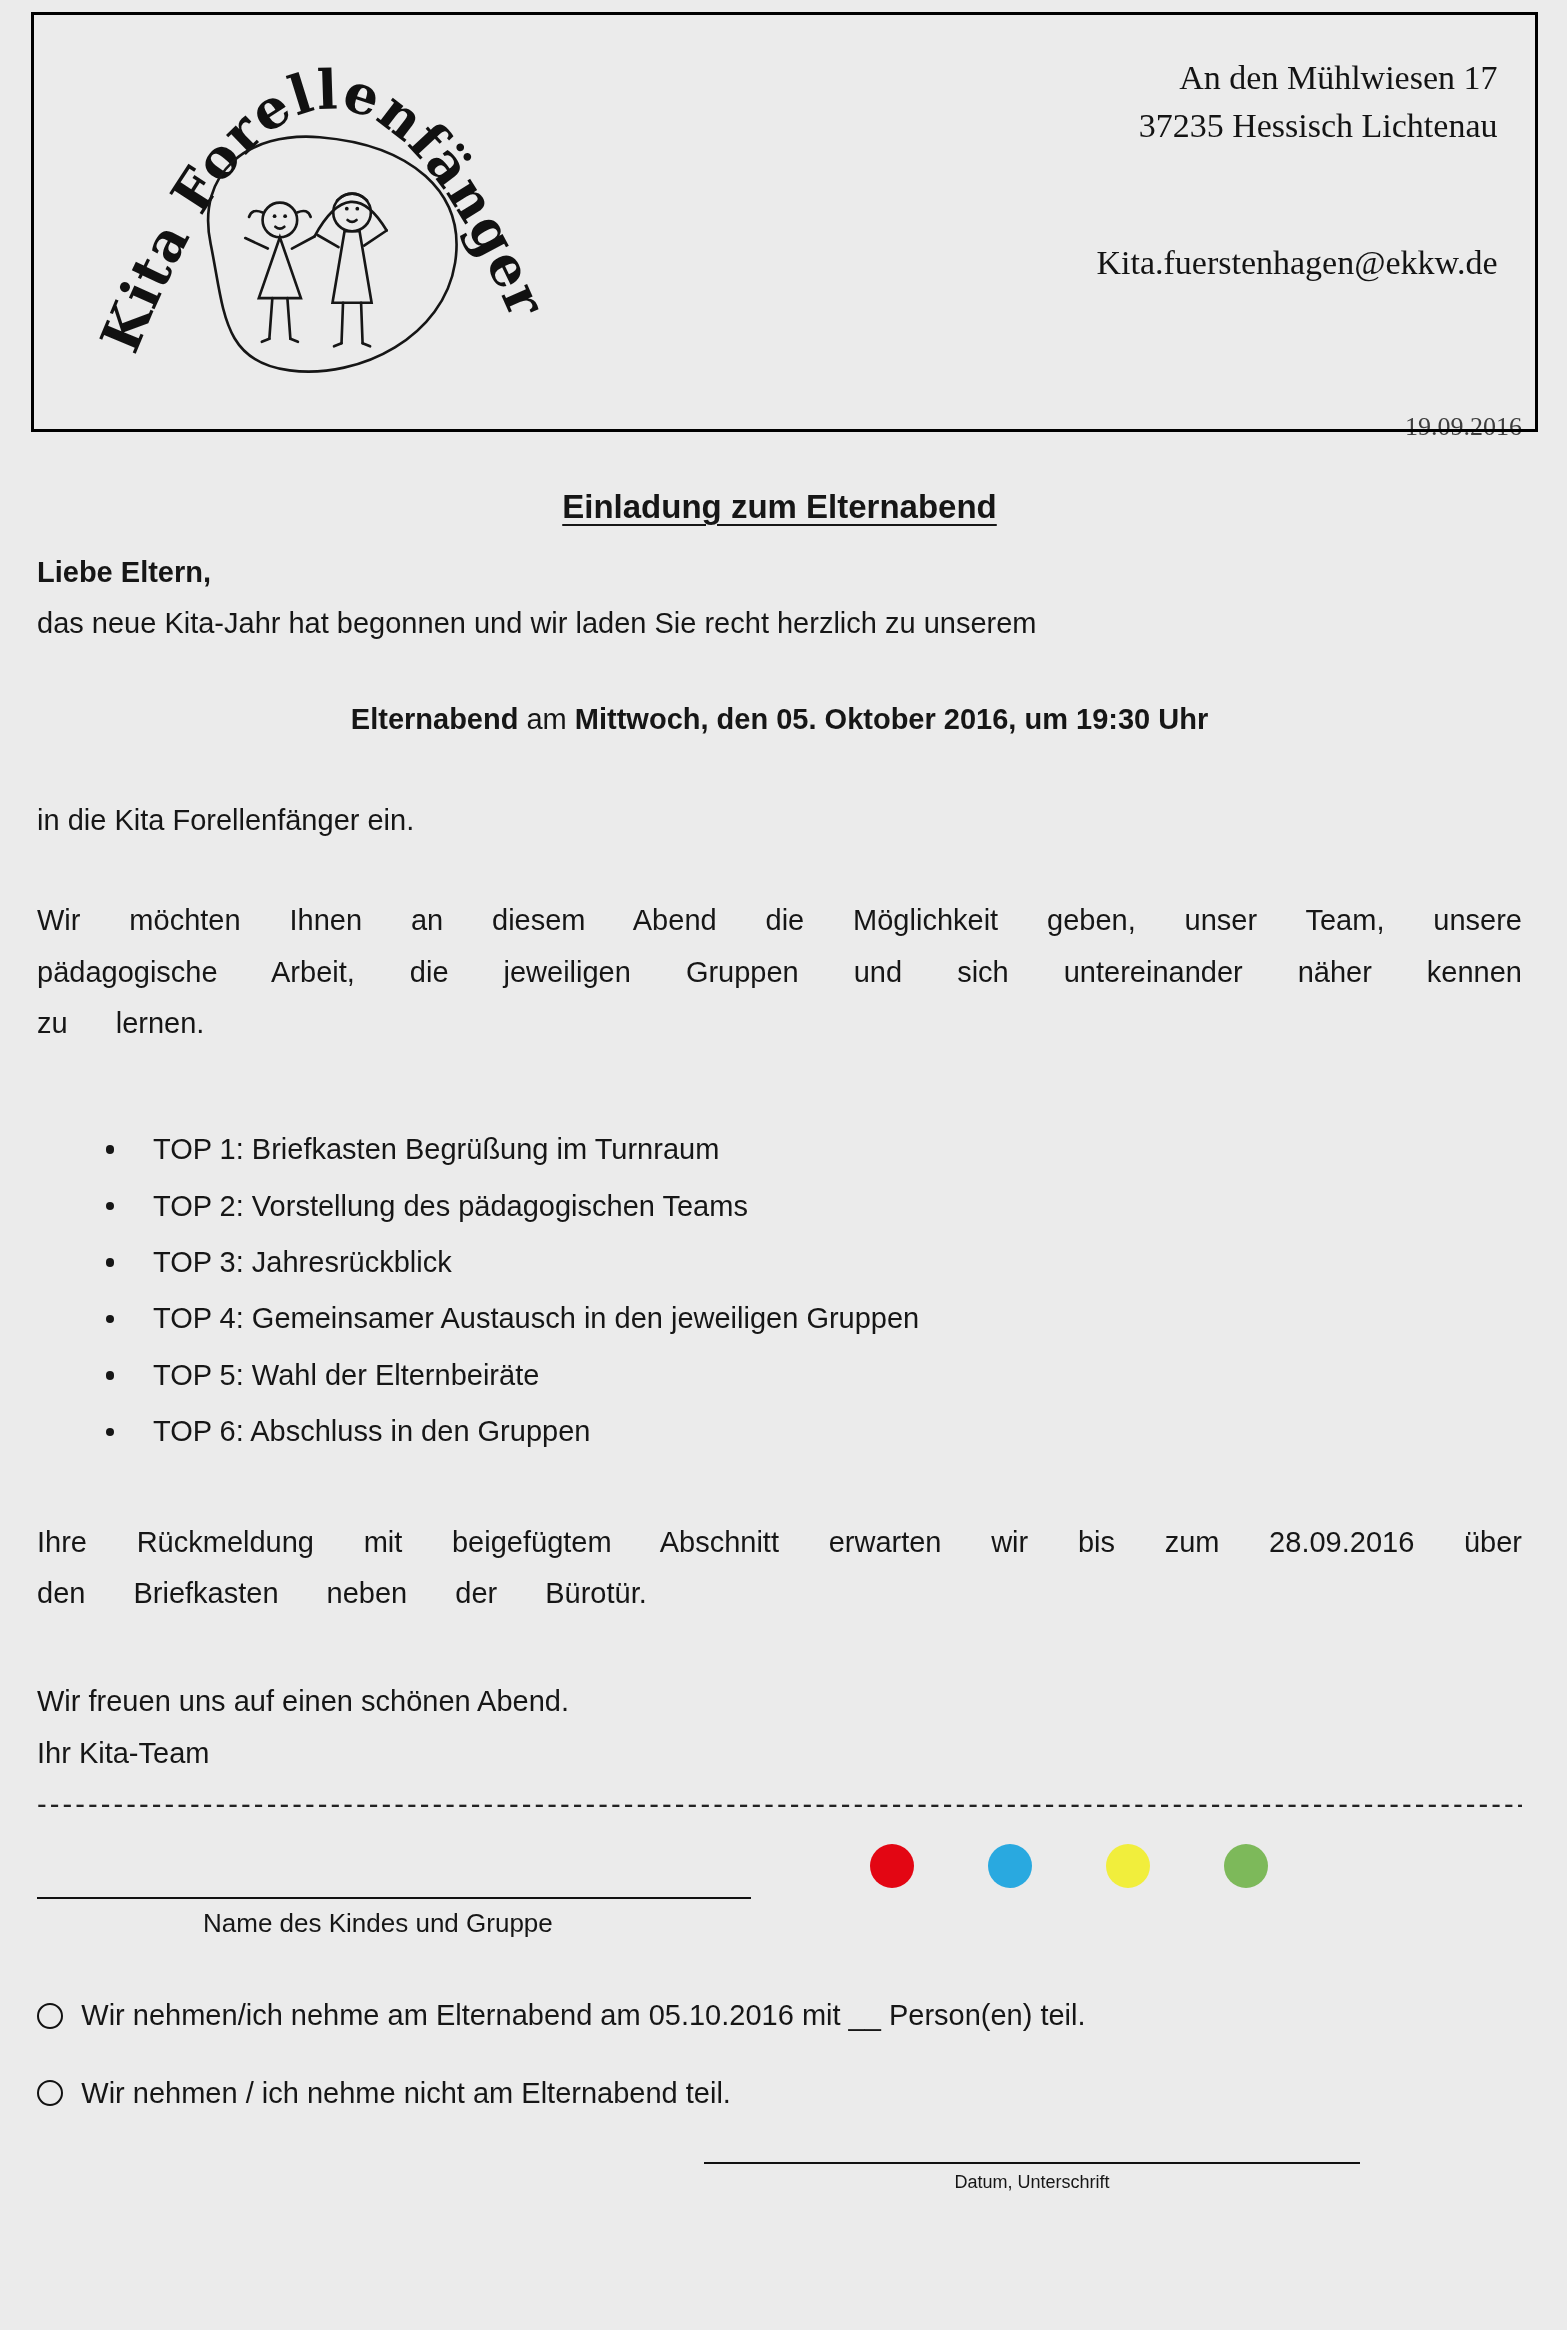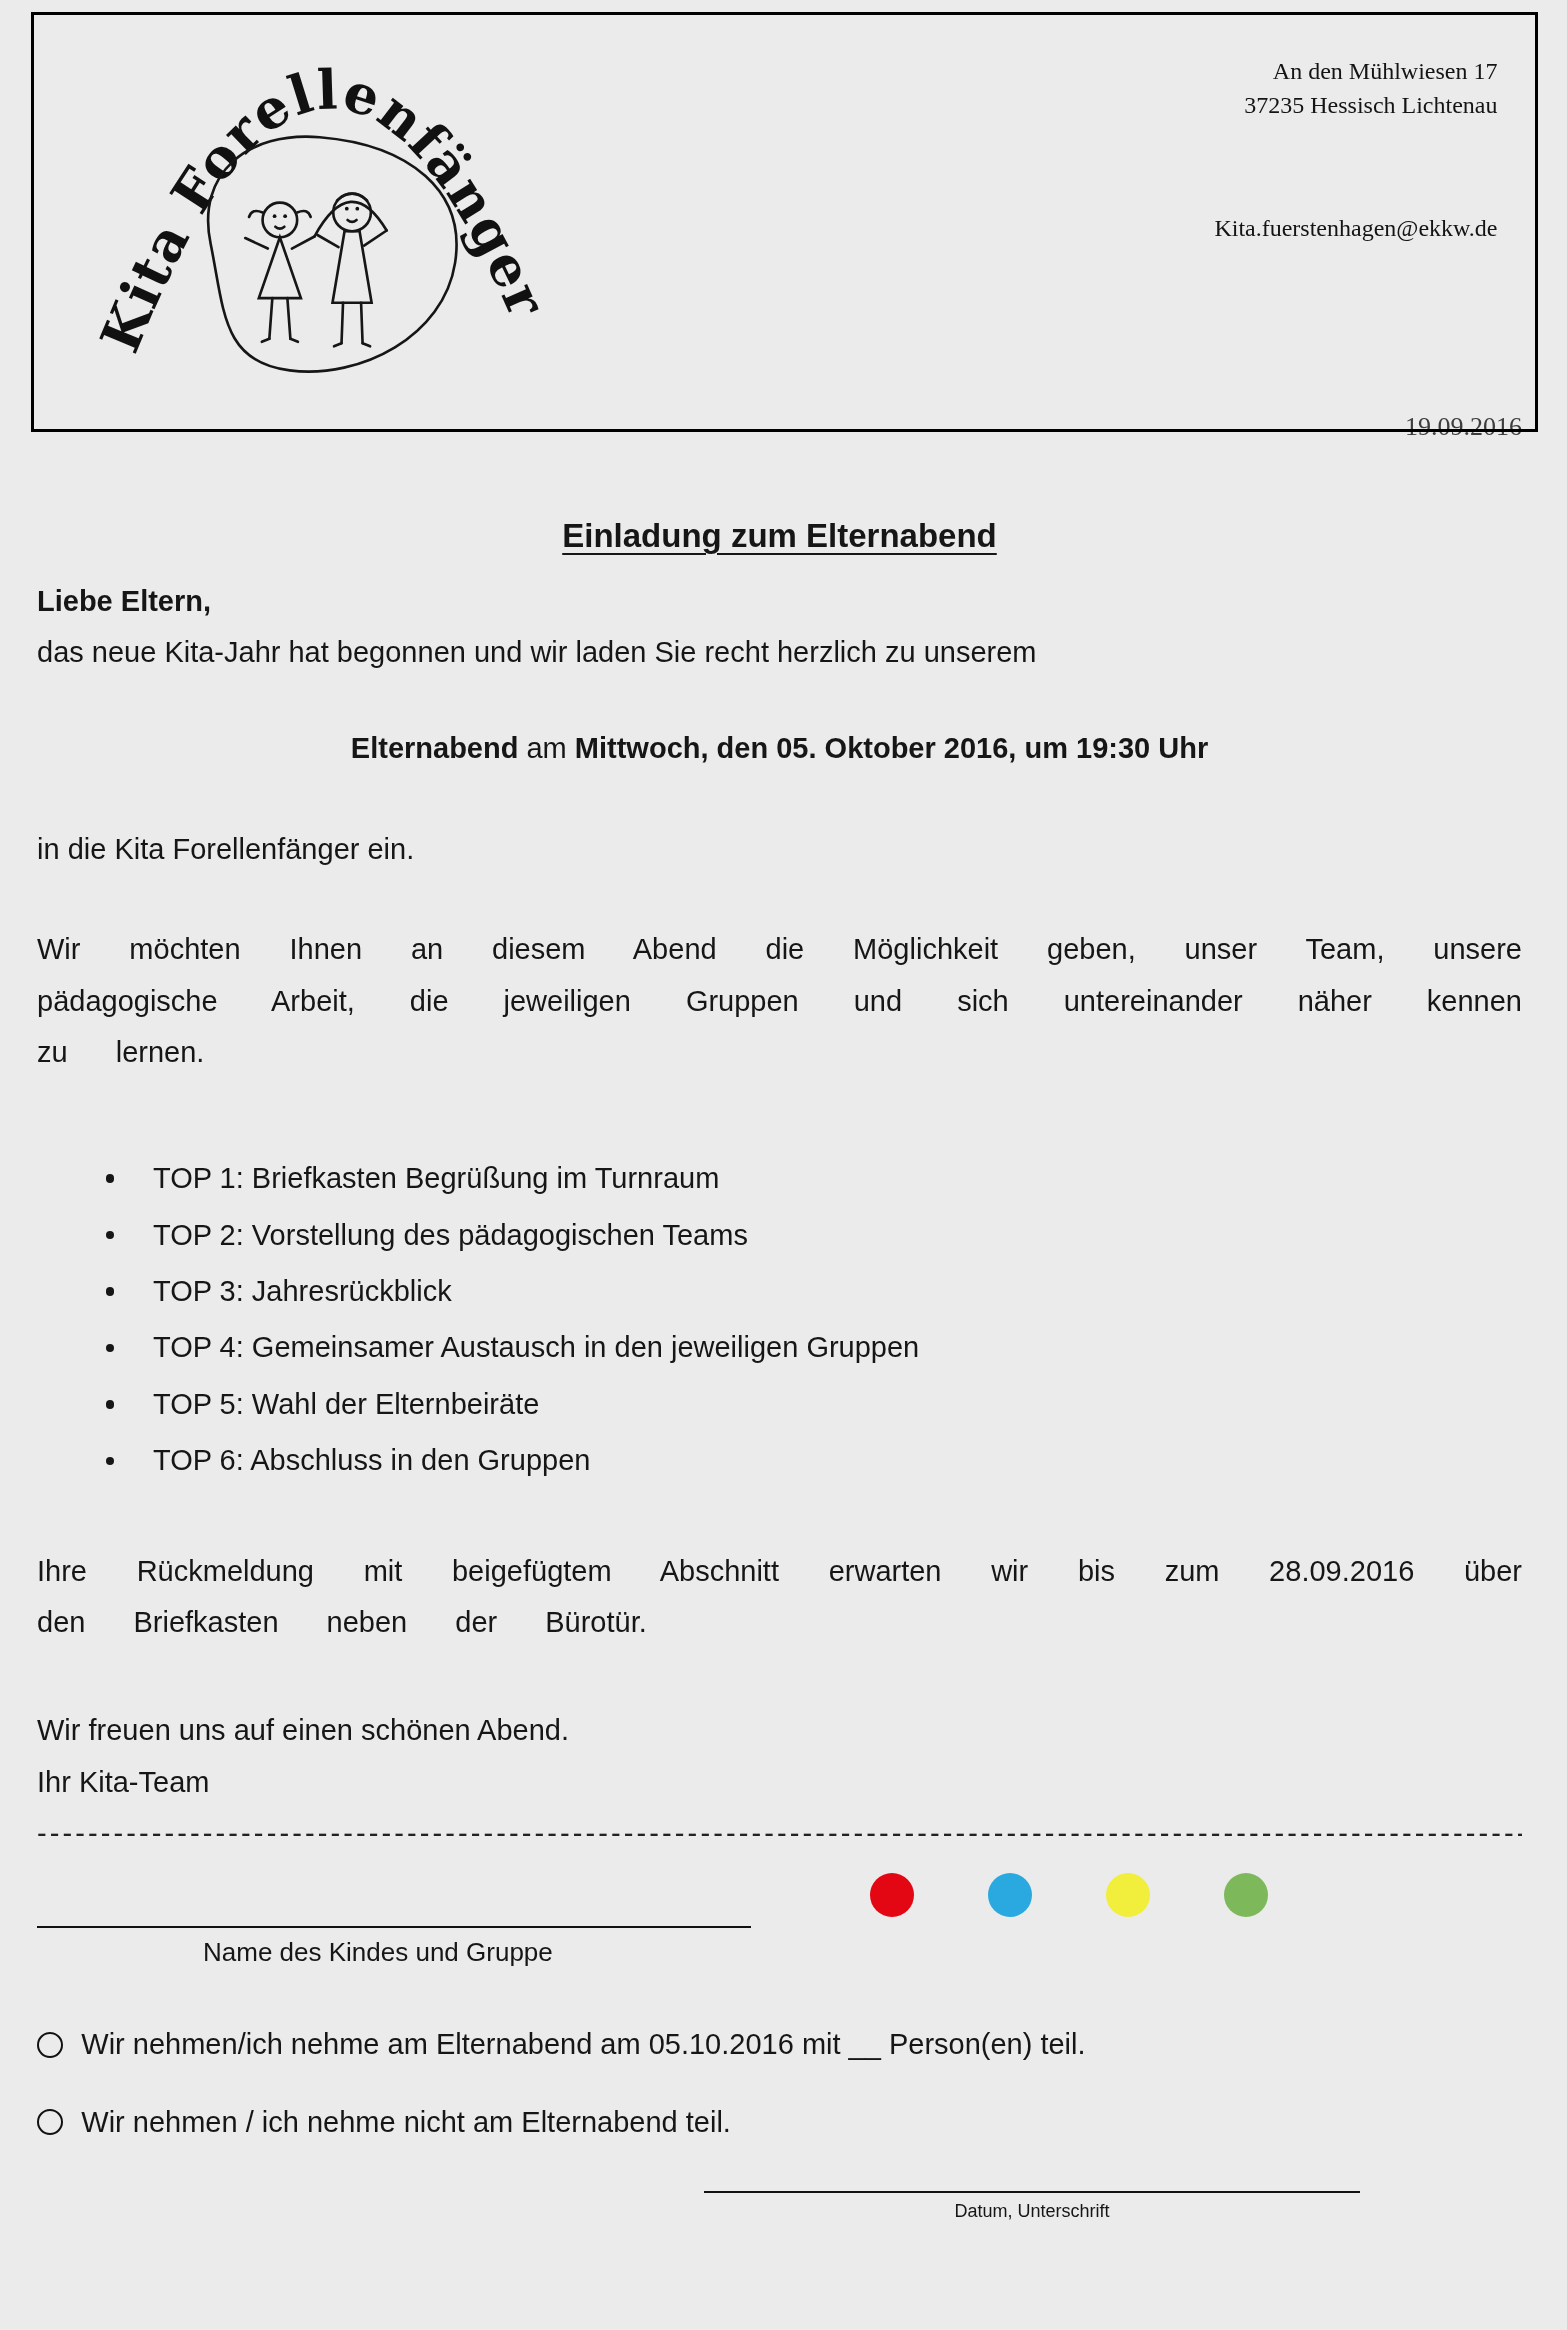--- a/index.html
+++ b/index.html
@@ -23,39 +23,39 @@
     border: 3.1px solid #000;
     background: transparent;
     display: flex;
     justify-content: space-between;
     padding: 21.4px 37px 15.3px 53px;
   }
   .logo { width: 488px; height: 376px; margin-top: 4.6px; }
   .address {
     text-align: right;
     font-family: "Liberation Serif", serif;
-    font-size: 24px;
+    font-size: 34px;
     line-height: 1.42;
     padding-top: 17px;
     color: #141414;
   }
   .contact-block { margin-top: 89px; }
   .date-stamp {
     position: absolute;
     z-index: 1;
     top: 412px;
     right: 46px;
     font-size: 26px;
     color: #3d3d3d;
     font-family: "Liberation Serif", serif;
   }
   
   .letter-body { position: relative; z-index: 2; padding: 0 46px 0 37px; }
   .letter-title {
-    margin-top: 85px;
+    margin-top: 56px;
     text-align: center;
     font-size: 33px;
     font-weight: bold;
     text-decoration: underline;
     text-underline-offset: 6.1px;
     text-decoration-thickness: 2.3px;
   }
   .salutation { margin-top: 26px; font-weight: bold; line-height: 1.4; }
   .intro-line { margin-top: 10.7px; line-height: 1.4; }
   .invite-line { margin-top: 55px; text-align: center; line-height: 1.4; }

